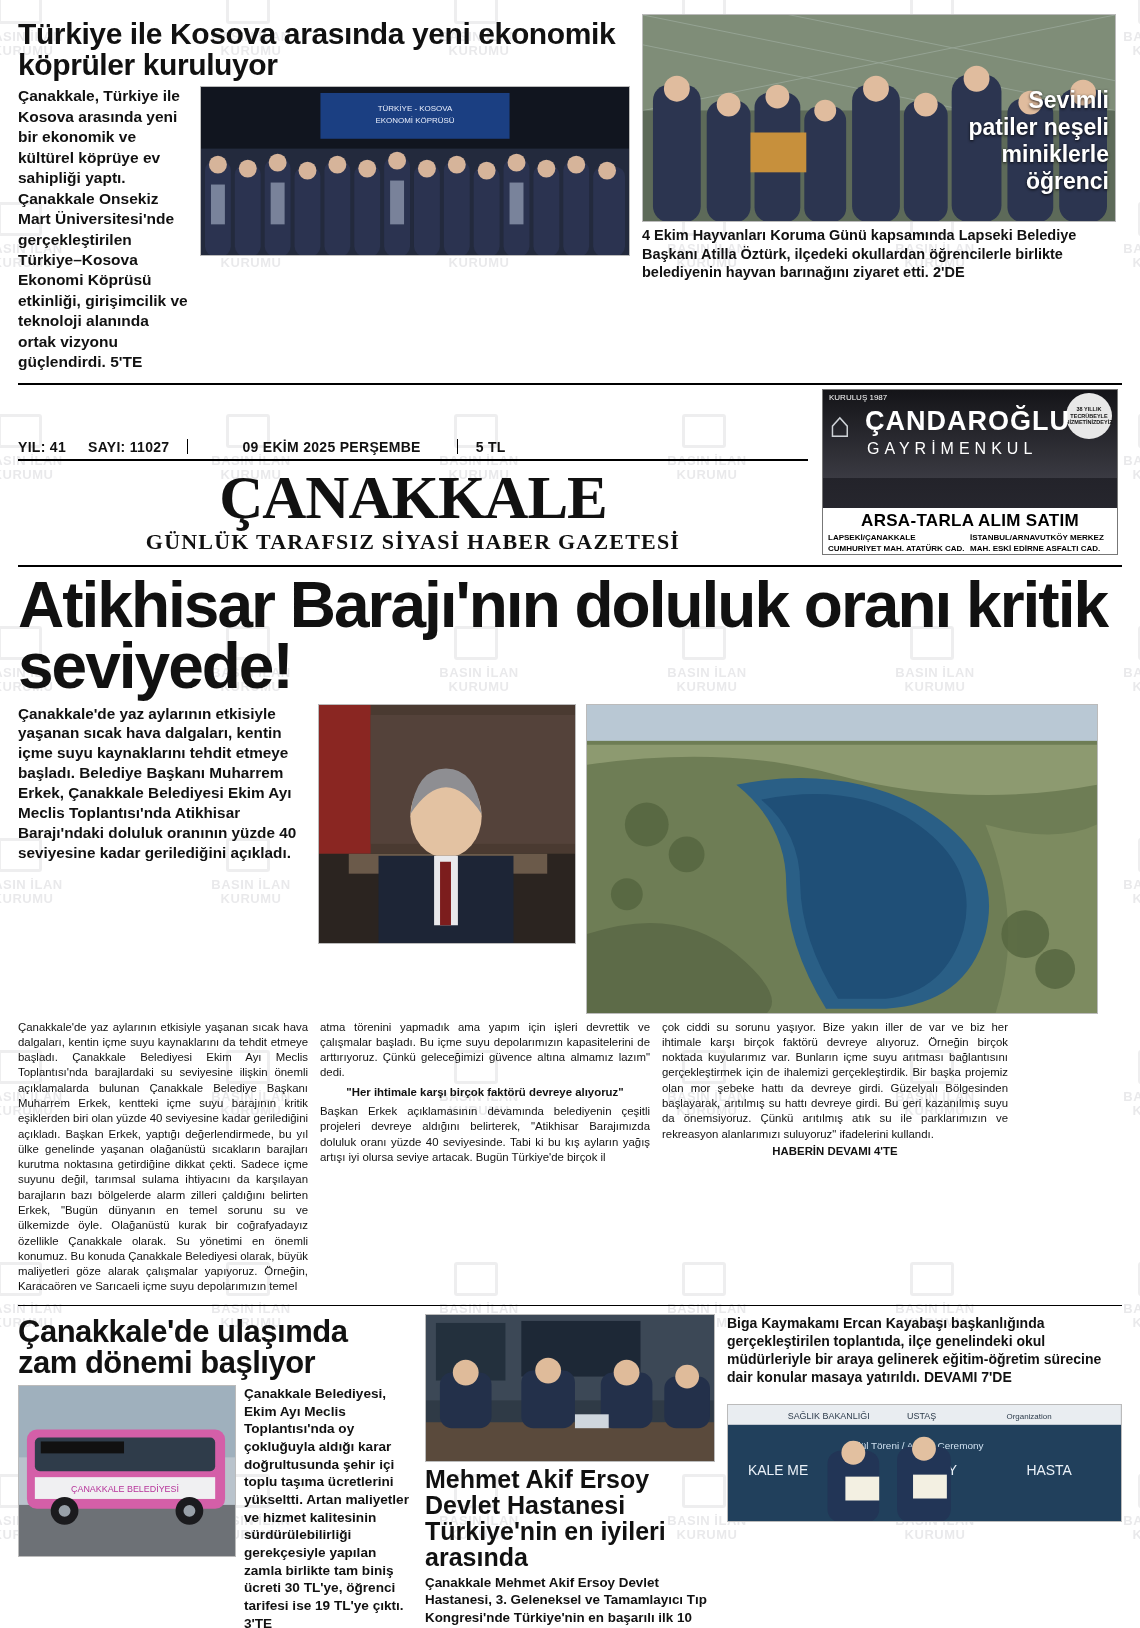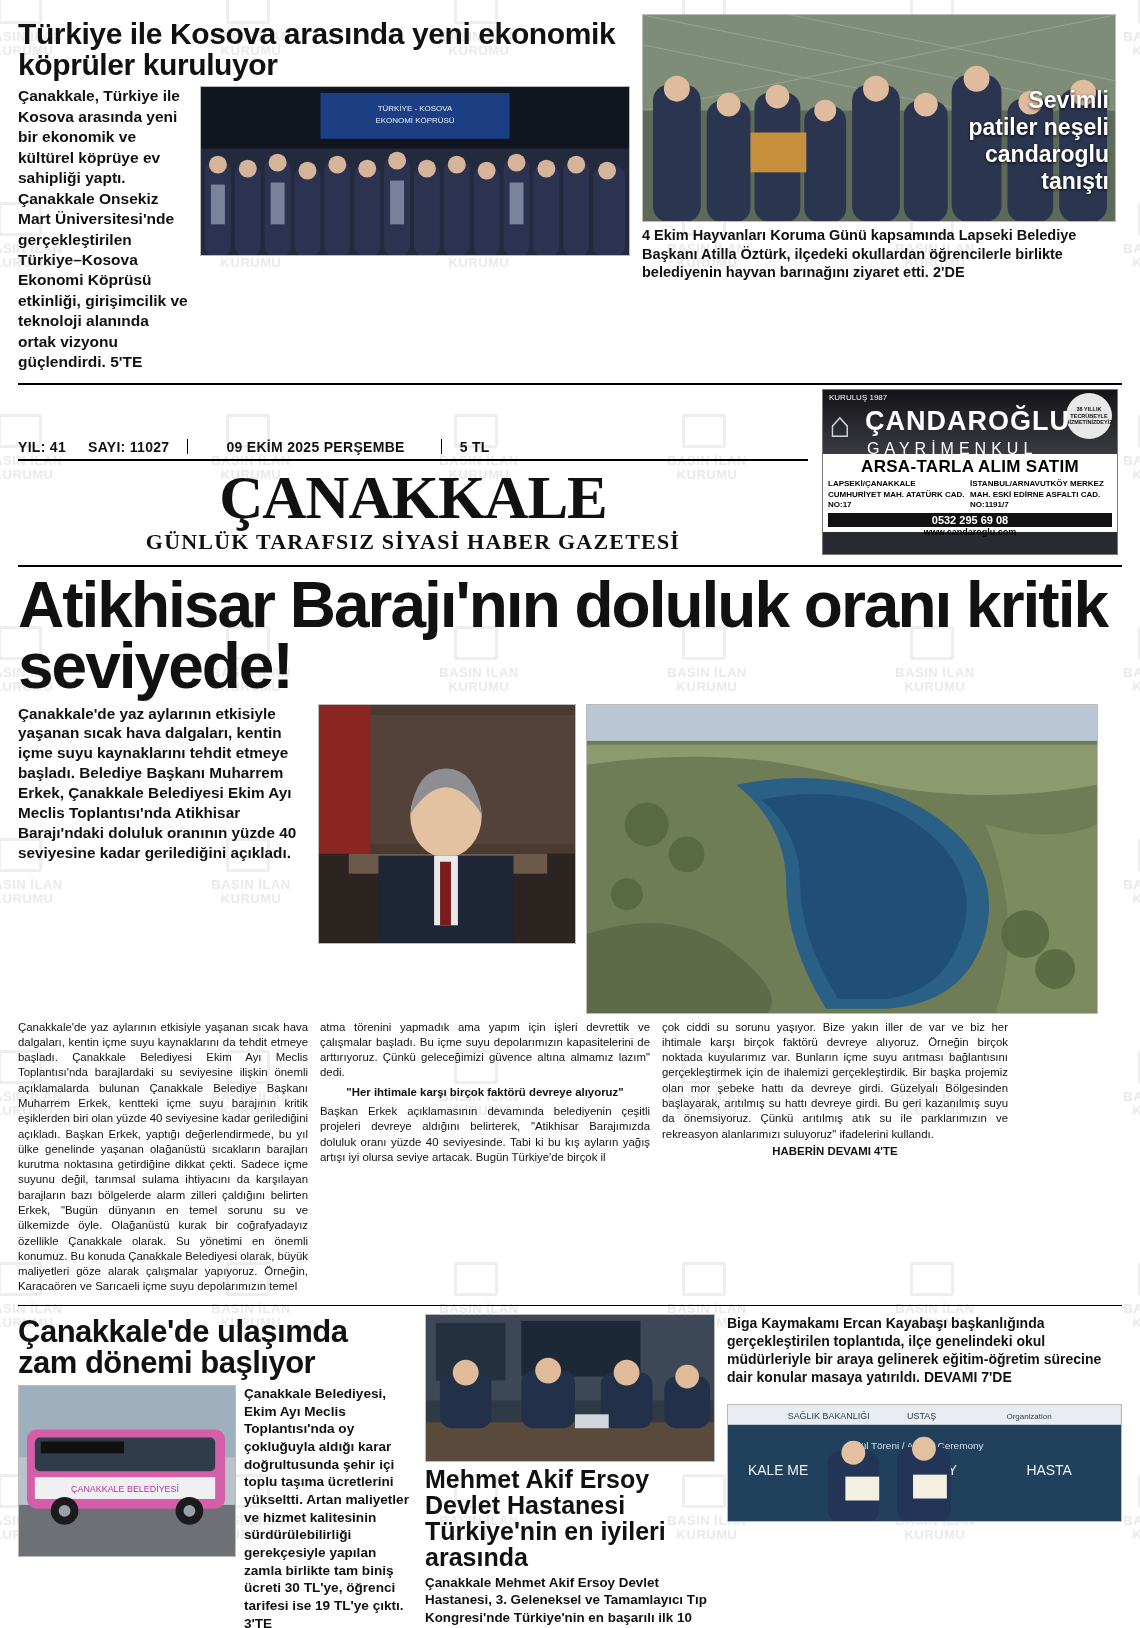--- a/index.html
+++ b/index.html
@@ -50,43 +50,43 @@
   hr.thin { border:0; border-top:1px solid #000; margin:6px 0; }
 
   
   .mastrow { display:flex; gap:14px; align-items:flex-end; margin-top:4px;}
   .mastleft { width:790px; }
   .metaline {
     display:flex; align-items:center; font-size:14px; font-weight:700; letter-spacing:.3px;
     padding:6px 0 4px 0; border-bottom:2px solid #000;
   }
   .metaline .sep { width:1px; height:15px; background:#000; margin:0 18px; }
-  .metaline .date { margin-left:20px; }
+  .metaline .date { margin-left:36px; }
   .logo {
     display:flex; align-items:baseline; justify-content:center; margin-top:2px;
   }
   .logo .c1 { font-family:"Liberation Serif", serif; font-size:61px; font-weight:700; letter-spacing:-1px; }
   .logo .c2 { font-family:"Liberation Serif", serif; font-size:78px; font-weight:700; color:#c5161d; margin-left:14px; letter-spacing:-1px;}
   .slogan {
     text-align:center; font-family:"Liberation Serif", serif; font-size:22px; font-weight:700;
     letter-spacing:1.2px; margin-top:-4px;
   }
 
   
   .adbox { width:296px; height:166px; border:1px solid #777; position:relative; overflow:hidden;
            background:linear-gradient(#1a1a20,#2b2b33); color:#fff; }
-  .adtop { height:64px; position:relative; background:linear-gradient(#141418,#3a3a42); }
+  .adtop { height:88px; position:relative; background:linear-gradient(#141418,#3a3a42); }
   .ad-k { position:absolute; left:6px; top:4px; font-size:8px; text-align:center; line-height:1.1;}
   .ad-badge{ position:absolute; right:5px; top:3px; width:46px; height:46px; border-radius:50%;
              background:#e8e8e8; color:#111; font-size:5.5px; font-weight:700; display:flex;
              align-items:center; justify-content:center; text-align:center; line-height:1.15; padding:3px;}
   .ad-name { position:absolute; left:42px; top:16px; font-size:27px; font-weight:700; letter-spacing:1px; }
   .ad-sub { position:absolute; left:44px; top:50px; font-size:16px; letter-spacing:5px; }
   .ad-logo { position:absolute; left:6px; top:14px; font-size:36px; color:#cfd3d8;}
-  .adbot { background:#fff; color:#000; height:78px; padding:3px 5px; }
+  .adbot { background:#fff; color:#000; height:78px; padding:3px 5px;margin-top:30px; }
   .ad-title { text-align:center; font-size:17px; font-weight:700; letter-spacing:.3px; }
   .ad-cols { display:flex; font-size:8px; line-height:1.35; margin-top:2px; font-weight:700;}
   .ad-cols div { flex:1; }
   .ad-phone { background:#111; color:#fff; font-size:11px; font-weight:700; text-align:center; margin-top:2px; padding:1px;}
   .ad-web { text-align:center; font-size:9px; font-weight:700; }
 
   
   .mainhead {
     font-size:64px; line-height:.96; font-weight:700; letter-spacing:-2px;
     margin:8px 0 6px 0;
@@ -319,21 +319,21 @@
                 <circle cx="135" cy="82" r="12"></circle>
               <circle cx="183" cy="96" r="11"></circle>
                 <circle cx="234" cy="74" r="13"></circle>
                 <circle cx="284" cy="90" r="12"></circle>
               <circle cx="335" cy="64" r="13"></circle>
                 <circle cx="389" cy="88" r="12"></circle>
                 <circle cx="442" cy="78" r="13"></circle>
             </g>
             <rect x="108" y="118" width="56" height="40" fill="#c7903c"></rect>
           </svg>
-          <div class="tr-overlay">Sevimli patiler neşeli candaroglu tanıştı</div>
+          <div class="tr-overlay">Sevimli patiler neşeli miniklerle öğrenci</div>
         </div>
         <div class="tr-cap">
           <span>4 Ekim Hayvanları Koruma Günü kapsamında Lapseki Belediye Başkanı Atilla Öztürk, ilçedeki okullardan öğrencilerle birlikte belediyenin hayvan barınağını ziyaret etti.</span>
           <span>2'DE</span>
         </div>
       </div>
     </div>
 
     <hr class="rule">
 

